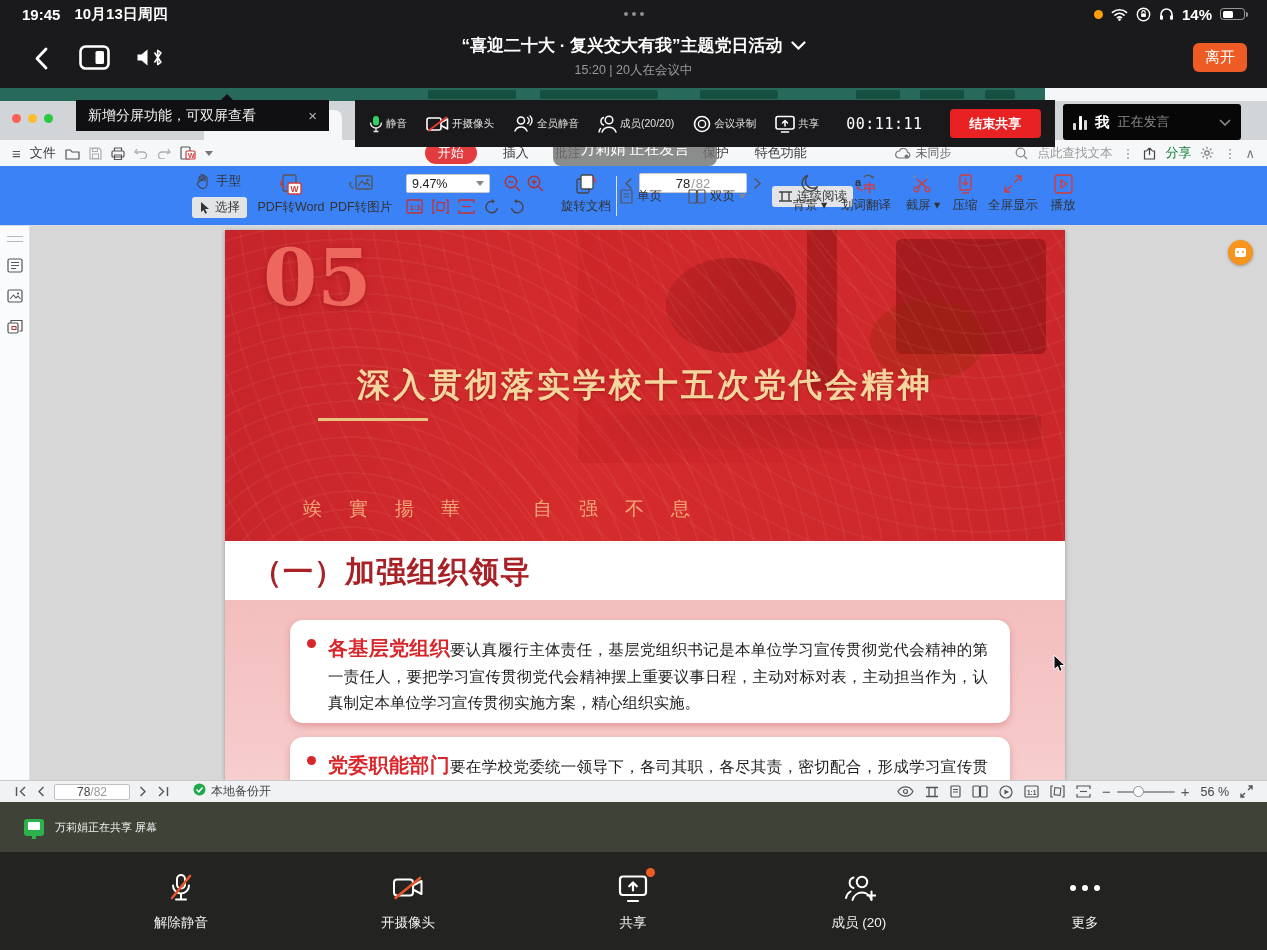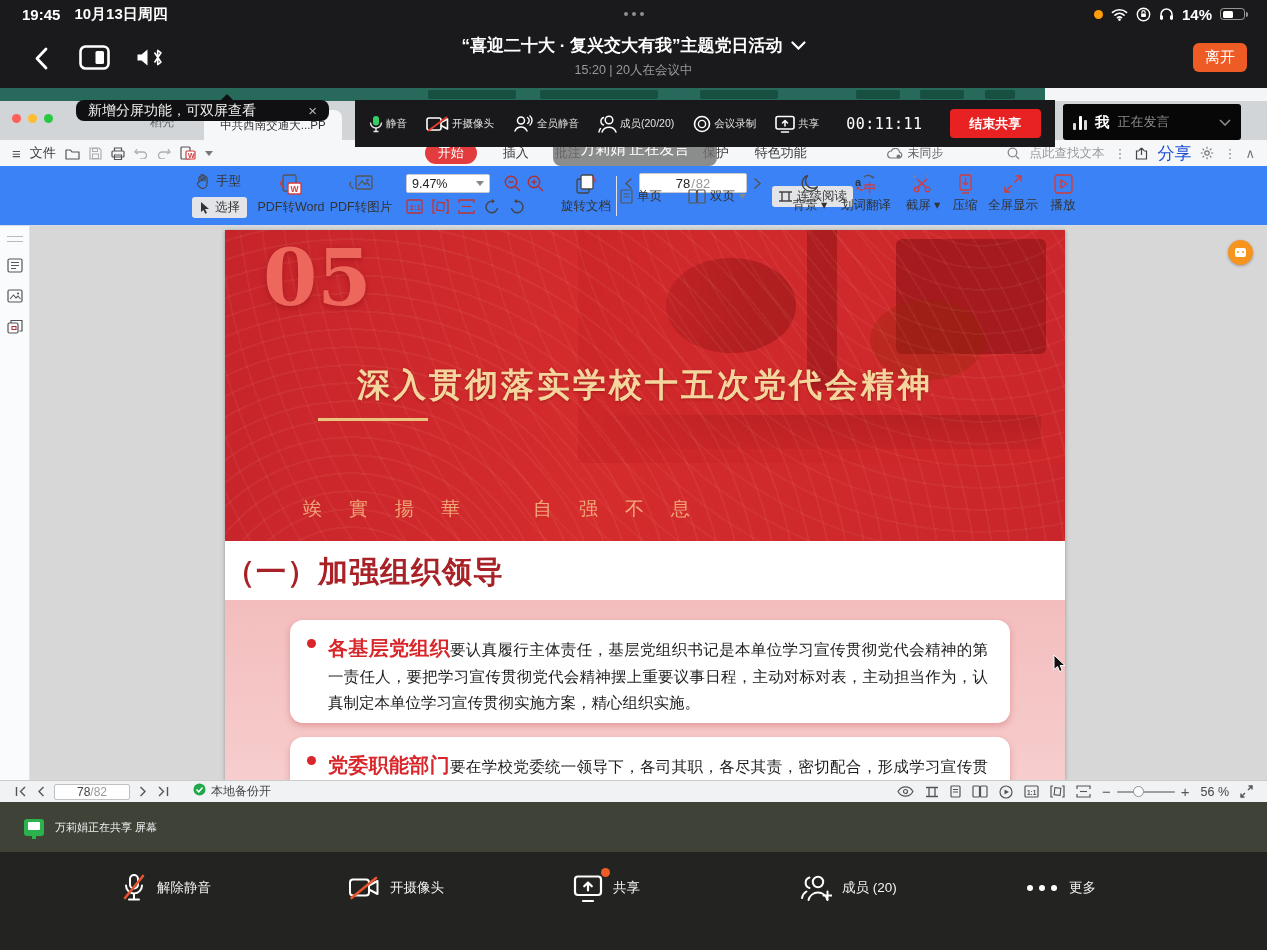--- a/index.html
+++ b/index.html
@@ -57,60 +57,60 @@
 .slide{position:absolute;top:0;left:0;width:840px;height:311px;background:linear-gradient(100deg,#c6242b 0%,#d52c2d 45%,#c9262b 100%);overflow:hidden}
 .waves{position:absolute;inset:0;background:repeating-radial-gradient(circle at 15% 130%,transparent 0 16px,rgba(255,210,170,.06) 16px 18px),repeating-radial-gradient(circle at 90% -30%,transparent 0 20px,rgba(255,210,170,.05) 20px 22px)}
 .campus{position:absolute;right:0;top:0;width:58%;height:75%}
 .campus .b{position:absolute;background:rgba(100,5,8,.38)}
 .campus::after{content:"";position:absolute;inset:0;background:linear-gradient(90deg,#cd2629 0%,rgba(205,38,41,.25) 35%,rgba(205,38,41,0) 70%),linear-gradient(0deg,rgba(205,38,41,.9) 0%,rgba(205,38,41,0) 30%)}
 .slide-num{position:absolute;left:38px;top:2px;font-family:"DejaVu Serif","Liberation Serif",serif;font-size:78px;font-weight:bold;color:#ee675c;text-shadow:0 2px 6px rgba(110,0,0,.35)}
 .slide-title{position:absolute;top:133px;left:0;width:100%;text-align:center;font-family:"DejaVu Serif","Liberation Serif",serif;font-size:33px;font-weight:bold;color:#f3d59d;letter-spacing:3px;text-shadow:0 1px 3px rgba(100,0,0,.4)}
 .slide-line{position:absolute;left:93px;top:188px;width:110px;height:3px;background:#e9c47e}
 .motto{position:absolute;left:78px;top:266px;font-family:"DejaVu Serif","Liberation Serif",serif;font-size:19px;color:rgba(244,178,128,.92);letter-spacing:27px;white-space:nowrap}
 .band-white{position:absolute;top:311px;left:0;width:840px;height:59px;background:#fff}
-.band-white h2{margin-top:11px;font-size:30px;color:#a82127;letter-spacing:1px}
+.band-white h2{margin-left:27px;margin-top:11px;font-size:30px;color:#a82127;letter-spacing:1px}
 .band-pink{position:absolute;top:370px;left:0;width:840px;height:180px;background:linear-gradient(180deg,#f3bdbd,#f7cdcd)}
 .card{position:absolute;left:65px;width:720px;background:#fff;border-radius:13px;box-shadow:0 3px 7px rgba(190,70,70,.35);padding:12px 22px 12px 38px}
 .card .dot{position:absolute;left:17px;top:19px;width:9px;height:9px;border-radius:50%;background:#d8262a}
 .card p{font-size:15.5px;color:#1c1c1c;line-height:1.62;text-align:justify}
 .card .lead{font-size:20px;font-weight:bold;color:#d8262a}
 .assist{position:absolute;left:1228px;top:14px;width:25px;height:25px;border-radius:50%;background:#f7941d;box-shadow:0 1px 3px rgba(0,0,0,.3);display:flex;align-items:center;justify-content:center}
 .assist i{width:11px;height:9px;background:#fff;border-radius:2px;position:relative}
 .assist i::after{content:"";position:absolute;left:2px;top:3px;width:2px;height:2px;background:#f7941d;border-radius:50%;box-shadow:5px 0 0 #f7941d}
 
 .statusrow{position:absolute;top:692px;left:0;width:100%;height:22px;background:#f1f2f4;border-top:1px solid #c9cacc;display:flex;align-items:center;font-size:12px;color:#444;padding:0 14px}
 .srl{display:flex;align-items:center;gap:9px}
 .srbox{width:76px;height:16px;border:1px solid #bfc1c4;background:#fff;border-radius:2px;display:flex;align-items:center;justify-content:center;font-size:12px}
 .srr{margin-left:auto;display:flex;align-items:center;gap:11px}
 .slider{display:flex;align-items:center;gap:6px}
 .track{width:58px;height:2px;background:#9c9ea1;border-radius:1px;position:relative}
 .knob{position:absolute;left:16px;top:-5px;width:11px;height:11px;border-radius:50%;background:#fdfdfd;border:1px solid #8f9194}
 
-#tooltip{position:absolute;left:76px;top:100px;width:253px;height:21px;background:#101012;border-radius:8px;display:flex;align-items:center;padding:0 12px;z-index:60;color:#f2f2f2;font-size:14px}
+#tooltip{position:absolute;left:76px;top:100px;width:253px;height:31px;background:#101012;border-radius:0;display:flex;align-items:center;padding:0 12px;z-index:60;color:#f2f2f2;font-size:14px}
 #tooltip .x{margin-left:auto;color:#b5b5b5;font-size:15px;cursor:pointer}
 #tooltip::before{content:"";position:absolute;left:144px;top:-6px;border-left:7px solid transparent;border-right:7px solid transparent;border-bottom:7px solid #101012}
 #sharebar{position:absolute;left:355px;top:100px;width:700px;height:47px;background:#19191b;z-index:50;display:flex;align-items:center;padding:0 14px;gap:19px}
 .stitem{display:flex;align-items:center;gap:3px;cursor:pointer}
 .stitem span{font-size:10.5px;color:#e3e3e3;white-space:nowrap}
 #st-timer{color:#fff;font-size:15px;letter-spacing:.5px;margin:0 8px;font-family:"DejaVu Sans Mono","Liberation Mono",monospace}
 #endshare{width:92px;height:29px;background:#e82222;border-radius:4px;color:#fff;font-size:13px;font-weight:bold;display:flex;align-items:center;justify-content:center;cursor:pointer}
 #mepanel{position:absolute;left:1063px;top:104px;width:178px;height:36px;background:#070707;border-radius:3px;z-index:55;display:flex;align-items:center;padding:0 10px;gap:8px}
 #mepanel .me{color:#fff;font-size:14.5px;font-weight:bold}
 #mepanel .st{color:#8b8b8b;font-size:13px}
 .volbars{display:flex;align-items:flex-end;gap:2.5px;height:15px}
 .volbars i{width:3px;background:#d8d8d8;border-radius:1px}
 #toast{position:absolute;left:553px;top:132px;width:164px;height:34px;background:rgba(112,112,112,.8);border-radius:8px;z-index:45;display:flex;align-items:center;justify-content:center;color:#fff;font-size:15px}
 
 #banner{position:absolute;top:802px;left:0;width:100%;height:50px;background:#3e4237;display:flex;align-items:center;padding:0 24px;gap:11px}
 #banner span{color:#f0f0f0;font-size:11px}
 .bicon{width:20px;height:17px;background:#2bb24c;border-radius:3px;position:relative}
 .bicon::before{content:"";position:absolute;left:4px;top:3px;width:12px;height:8px;background:#fff;border-radius:1px}
 .bicon::after{content:"";position:absolute;left:8px;bottom:-3px;width:4px;height:3px;background:#2bb24c}
 #controls{position:absolute;top:852px;left:0;width:100%;height:98px;background:#232321}
-.ctrl{position:absolute;top:20px;width:120px;display:flex;align-items:center;gap:10px;cursor:pointer}
+.ctrl{position:absolute;top:20px;width:120px;display:flex;flex-direction:column;align-items:center;gap:10px;cursor:pointer}
 .ctrl span{color:#f2f2f2;font-size:13.5px;white-space:nowrap}
 .ctrl .icwrap{height:32px;display:flex;align-items:center;position:relative}
 .badge{position:absolute;right:-7px;top:-4px;width:9px;height:9px;border-radius:50%;background:#ee5b24}
 .cursor{position:absolute;z-index:70}
 </style>
 </head>
 <body>
 
 <div id="statusbar">
   <div class="sb-left">
@@ -270,21 +270,21 @@
           </svg>
         </span>
       <span style="color:#9a9a9a;font-size:12.5px">点此查找文本</span>
       <span style="color:#888">⋮</span>
       <span>
           <svg width="13" height="13" viewBox="0 0 13 13">
             <path d="M4 4H1.5v8h10V4H9" stroke="#444" stroke-width="1.2" fill="none"></path>
             <path d="M6.5 8V1m0 0L4 3.5M6.5 1 9 3.5" stroke="#444" stroke-width="1.2" fill="none"></path>
           </svg>
         </span>
-      <span style="color:#1d4ed8;font-size:17px">分享</span>
+      <span style="color:#15803d;font-size:13px">分享</span>
       <span>
           <svg width="14" height="14" viewBox="0 0 14 14">
             <circle cx="7" cy="7" r="2.2" stroke="#777" stroke-width="1.2" fill="none"></circle>
             <g stroke="#777" stroke-width="1.2">
               <path d="M7 .8v2M7 11.2v2M.8 7h2M11.2 7h2M2.6 2.6l1.4 1.4M10 10l1.4 1.4M11.4 2.6 10 4M4 10l-1.4 1.4"></path>
             </g>
           </svg>
         </span>
       <span style="color:#888">⋮</span>
       <span style="color:#777">∧</span>

